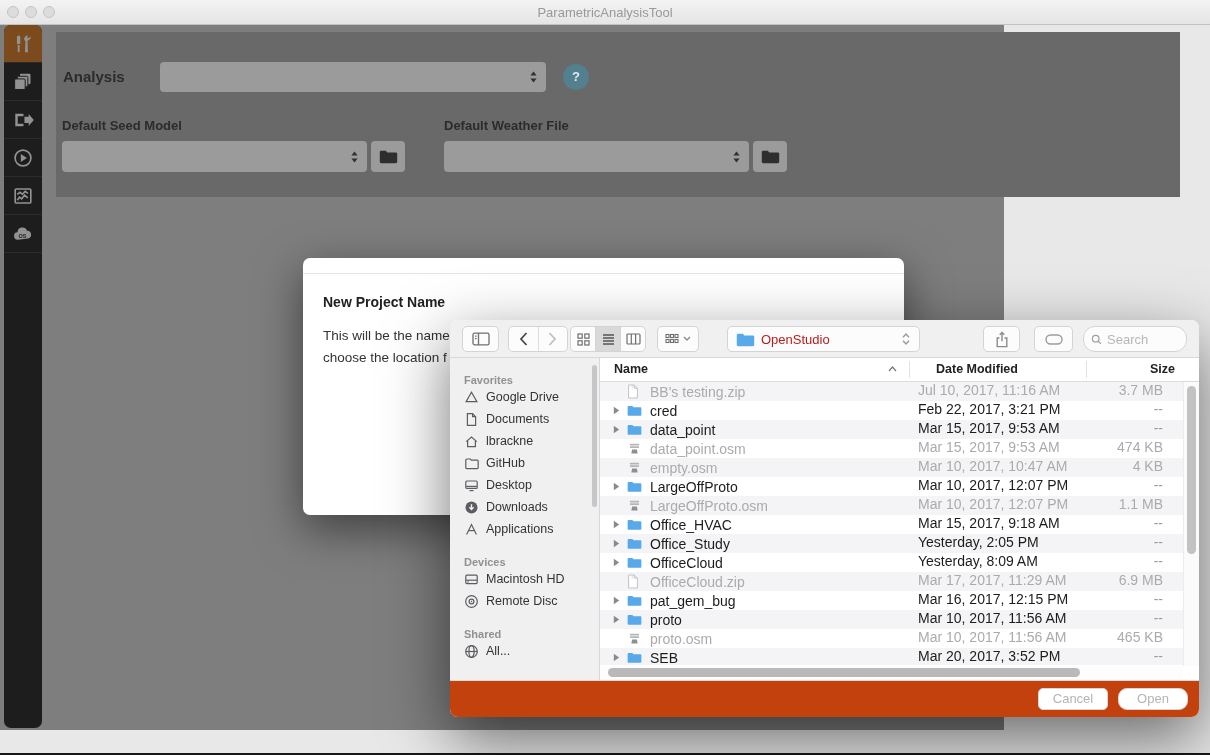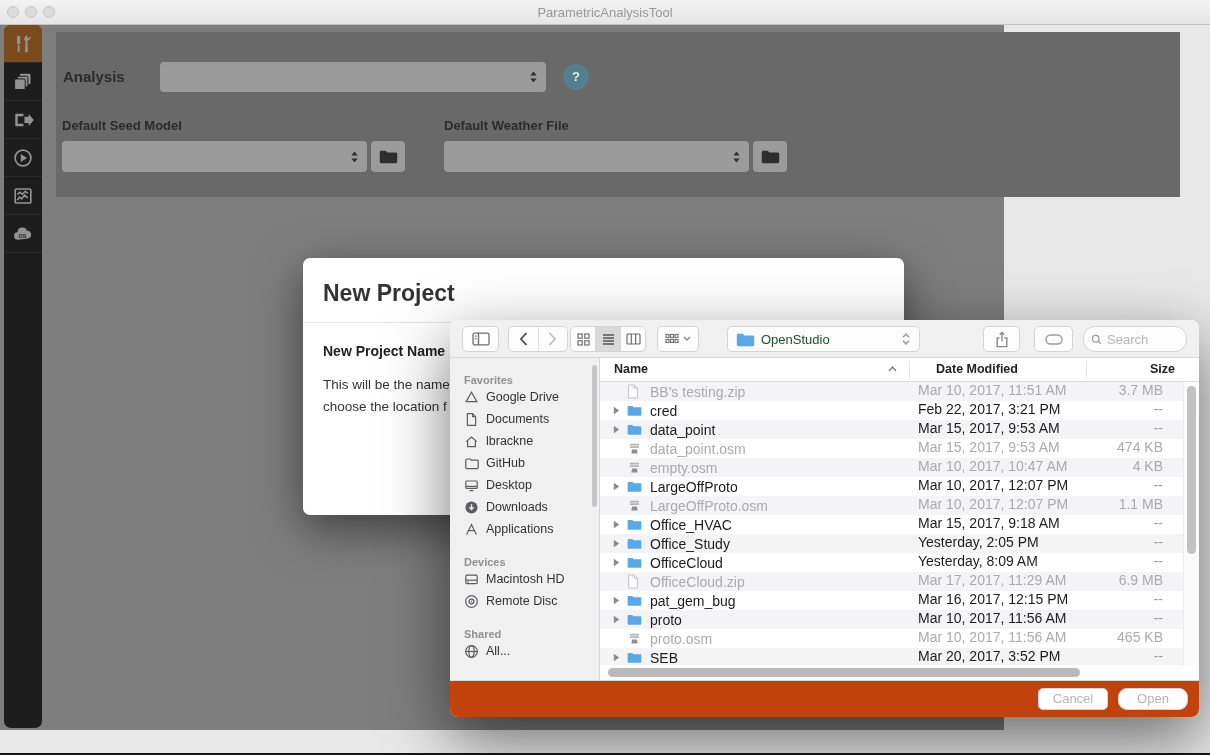--- a/index.html
+++ b/index.html
@@ -58,21 +58,21 @@
     border-radius:5px; display:flex; align-items:center; justify-content:center; }
   .tbtn svg { display:block; }
   .navg { left:58px; width:60px; padding:0; }
   .navg .half { flex:1; height:100%; display:flex; align-items:center; justify-content:center; }
   .navg .half:first-child { border-right:1px solid #dedede; }
   .segg { left:120px; width:76px; padding:0; overflow:hidden; }
   .segg .seg { flex:1; height:100%; display:flex; align-items:center; justify-content:center; }
   .segg .seg + .seg { border-left:1px solid #d4d4d4; }
   .segg .seg.on { background:#d9d9d9; }
   .locpop { left:277px; width:193px; justify-content:flex-start; padding:0 8px; gap:6px; }
-  .locpop .loc-label { flex:1; font-size:13px; color:#14532d; }
+  .locpop .loc-label { flex:1; font-size:13px; color:#b91c1c; }
   .searchf { left:633px; width:104px; justify-content:flex-start; padding:0 7px; gap:5px;border-radius:12px; }
   .searchf input { border:none; outline:none; background:transparent; width:72px; font-size:13px; color:#555; }
   .searchf input::placeholder { color:#b7b7b7; }
 
   .fd-body { position:absolute; top:38px; left:0; right:0; height:322px; display:flex; }
   .fd-sidebar { width:150px; background:#f0f0f0; border-right:1px solid #d8d8d8;
     position:relative; padding:8px 0 0 14px; overflow:hidden; }
   .sec-title { font-size:11px; font-weight:bold; color:#919191; margin:8px 0 4px; }
   .s-item { display:flex; align-items:flex-start; gap:7px; height:22px; font-size:12.5px; color:#333; white-space:nowrap; }
   .s-item svg { width:15px; height:15px; flex:0 0 15px; }
@@ -205,21 +205,20 @@
           </svg>
       </div>
       <div class="folderbtn" style="left:697px;top:109px;">
         <svg viewBox="0 0 19 15">
             <path fill="#2e2e2e" d="M.8 3.2c0-.8.6-1.4 1.4-1.4h4.6l1.5 1.6h8.5c.8 0 1.4.6 1.4 1.4v8c0 .8-.6 1.4-1.4 1.4H2.2c-.8 0-1.4-.6-1.4-1.4z"></path>
           </svg>
       </div>
     </div>
 
     <div class="np">
-      <div class="np-title">New Project</div>
       <div class="np-hr"></div>
       <div class="np-name">New Project Name</div>
       <div class="np-desc">
         <div>This will be the name</div>
         <div>choose the location f</div>
       </div>
     </div>
 
     <div class="fd">
       <div class="fd-toolbar">
@@ -423,21 +422,21 @@
                   <span class="disc"></span>
                   <span class="ficon doc">
                     <svg viewBox="0 0 12 15">
                       <path d="M1.6 1h5.6l3.2 3.2v9.8H1.6z" fill="#fff" stroke="#c2c2c2"></path>
                       <path d="M7.2 1v3.2h3.2" fill="none" stroke="#c2c2c2"></path>
                       <path d="M5.2 1.4v3.8" stroke="#cfcfcf" stroke-width="1.2" stroke-dasharray="1 .8"></path>
                     </svg>
                   </span>
                   <span>BB's testing.zip</span>
                 </div>
-              <div class="cell date">Mar 10, 2017, 11:51 AM</div>
+              <div class="cell date">Jul 10, 2017, 11:16 AM</div>
               <div class="cell size">3.7 MB</div>
             </div>
 
             <div class="row">
               <div class="cell name">
                   <span class="disc">
                     <svg viewBox="0 0 7 9">
                       <path d="M.8.8l5.4 3.7L.8 8.2z" fill="#8a8a8a"></path>
                     </svg>
                   </span>

